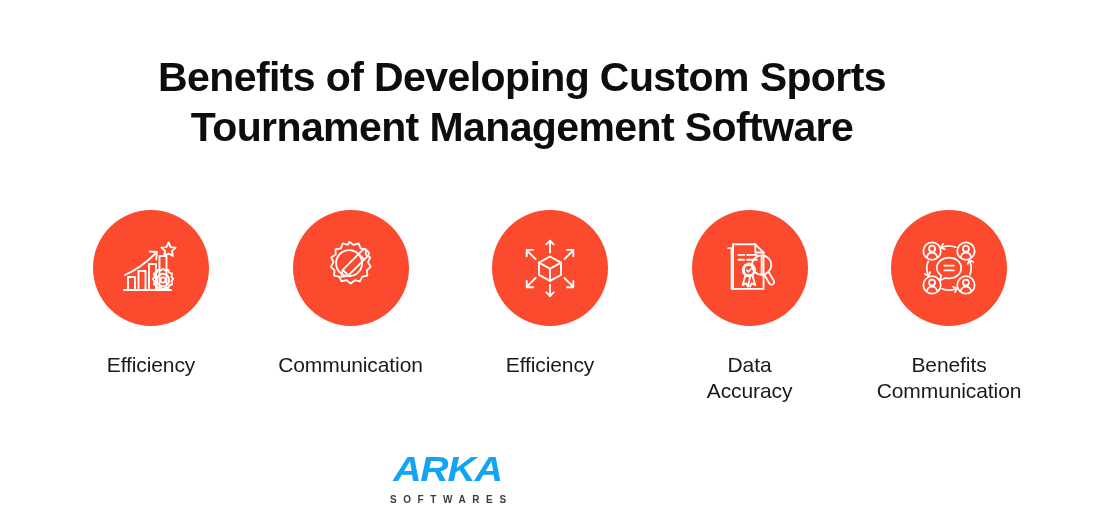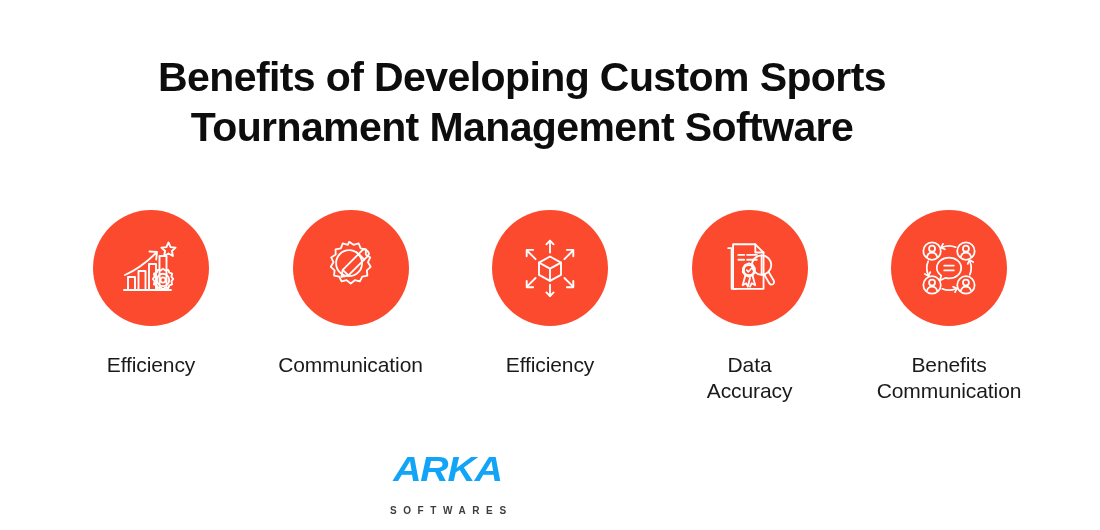--- a/index.html
+++ b/index.html
@@ -91,21 +91,21 @@
     font-family: "Liberation Sans", sans-serif;
     font-weight: 700;
     font-style: italic;
     font-size: 35px;
     line-height: 33px;
     letter-spacing: -1px;
     color: #12a4f7;
     transform: scaleX(1.12);
   }
   .logo-sub {
-    margin-top: 20px;
+    margin-top: 9px;
     font-family: "Liberation Sans", sans-serif;
     font-weight: 700;
     font-size: 10px;
     line-height: 12px;
     letter-spacing: 6.6px;
     text-indent: 6.6px;
     color: #3d3d3d;
   }
 </style>
 </head>

